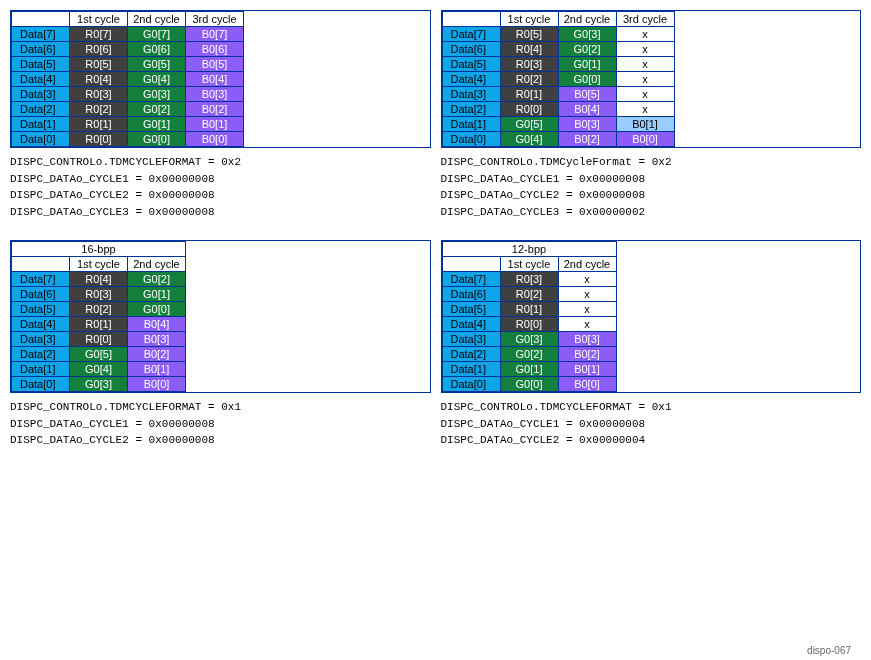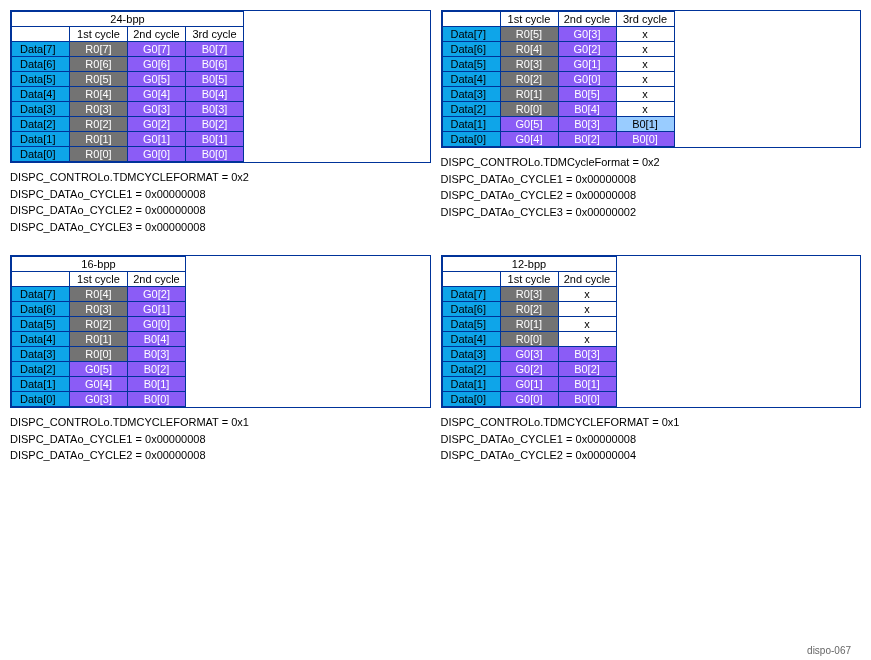--- a/index.html
+++ b/index.html
@@ -57,28 +57,28 @@
       border-bottom: 1px solid #003399;
     }
 
     .label-col {
       background: #0ea5e9;
       text-align: left;
       min-width: 44px;
       padding-left: 8px;
     }
 
-    .red-cell { background: #737373; color: #fff; }
-    .green-cell { background: #8b5cf6; color: #fff; }
+    .red-cell { background: #404040; color: #fff; }
+    .green-cell { background: #15803d; color: #fff; }
     .blue-cell { background: #8b5cf6; color: #fff; }
     .x-cell { background: #fff; }
     .light-blue-cell { background: #99ccff; color: #000; }
 
     .code-block {
-      font-family: Liberation Sans, sans-serif;
+      font-family: Liberation Mono, monospace;
       font-size: 11px;
       line-height: 1.5;
       color: #000;
     }
 
     .watermark {
       position: absolute;
       bottom: 4px;
       right: 20px;
       font-size: 10px;
@@ -87,23 +87,20 @@
   </style>
 </head>
 <body>
 
 <div class="page-container">
 <div class="section">
       <div class="table-wrapper">
         <table>
           <thead>
             <tr>
-              <th colspan="4" class="title-cell">24-bpp</th>
-            </tr>
-            <tr>
               <th></th>
               <th>1st cycle</th>
               <th>2nd cycle</th>
               <th>3rd cycle</th>
             </tr>
           </thead>
           <tbody>
             <tr>
               <td class="label-col">Data[7]</td>
               <td class="red-cell">R0[7]</td>

